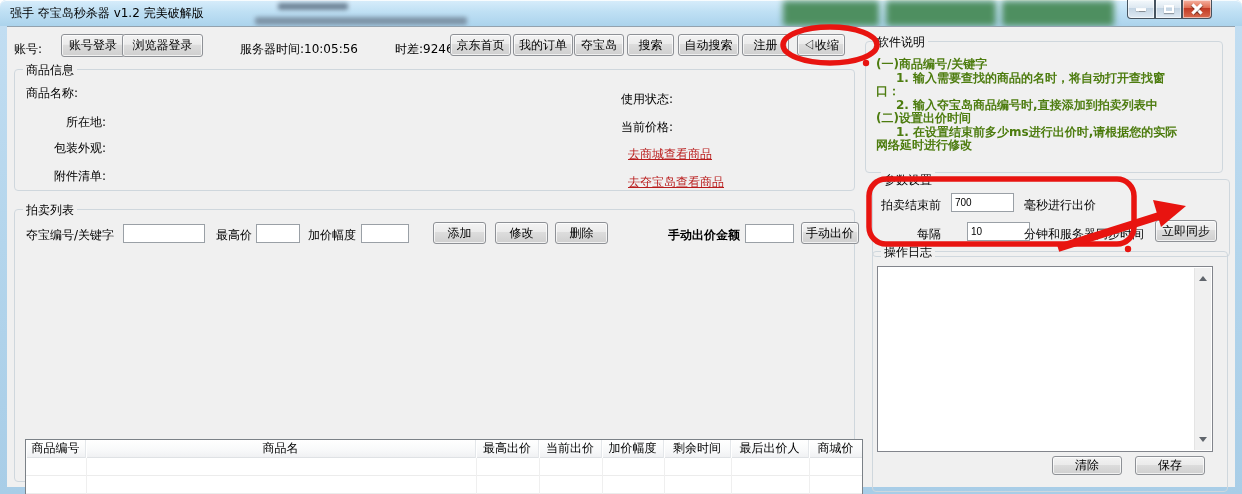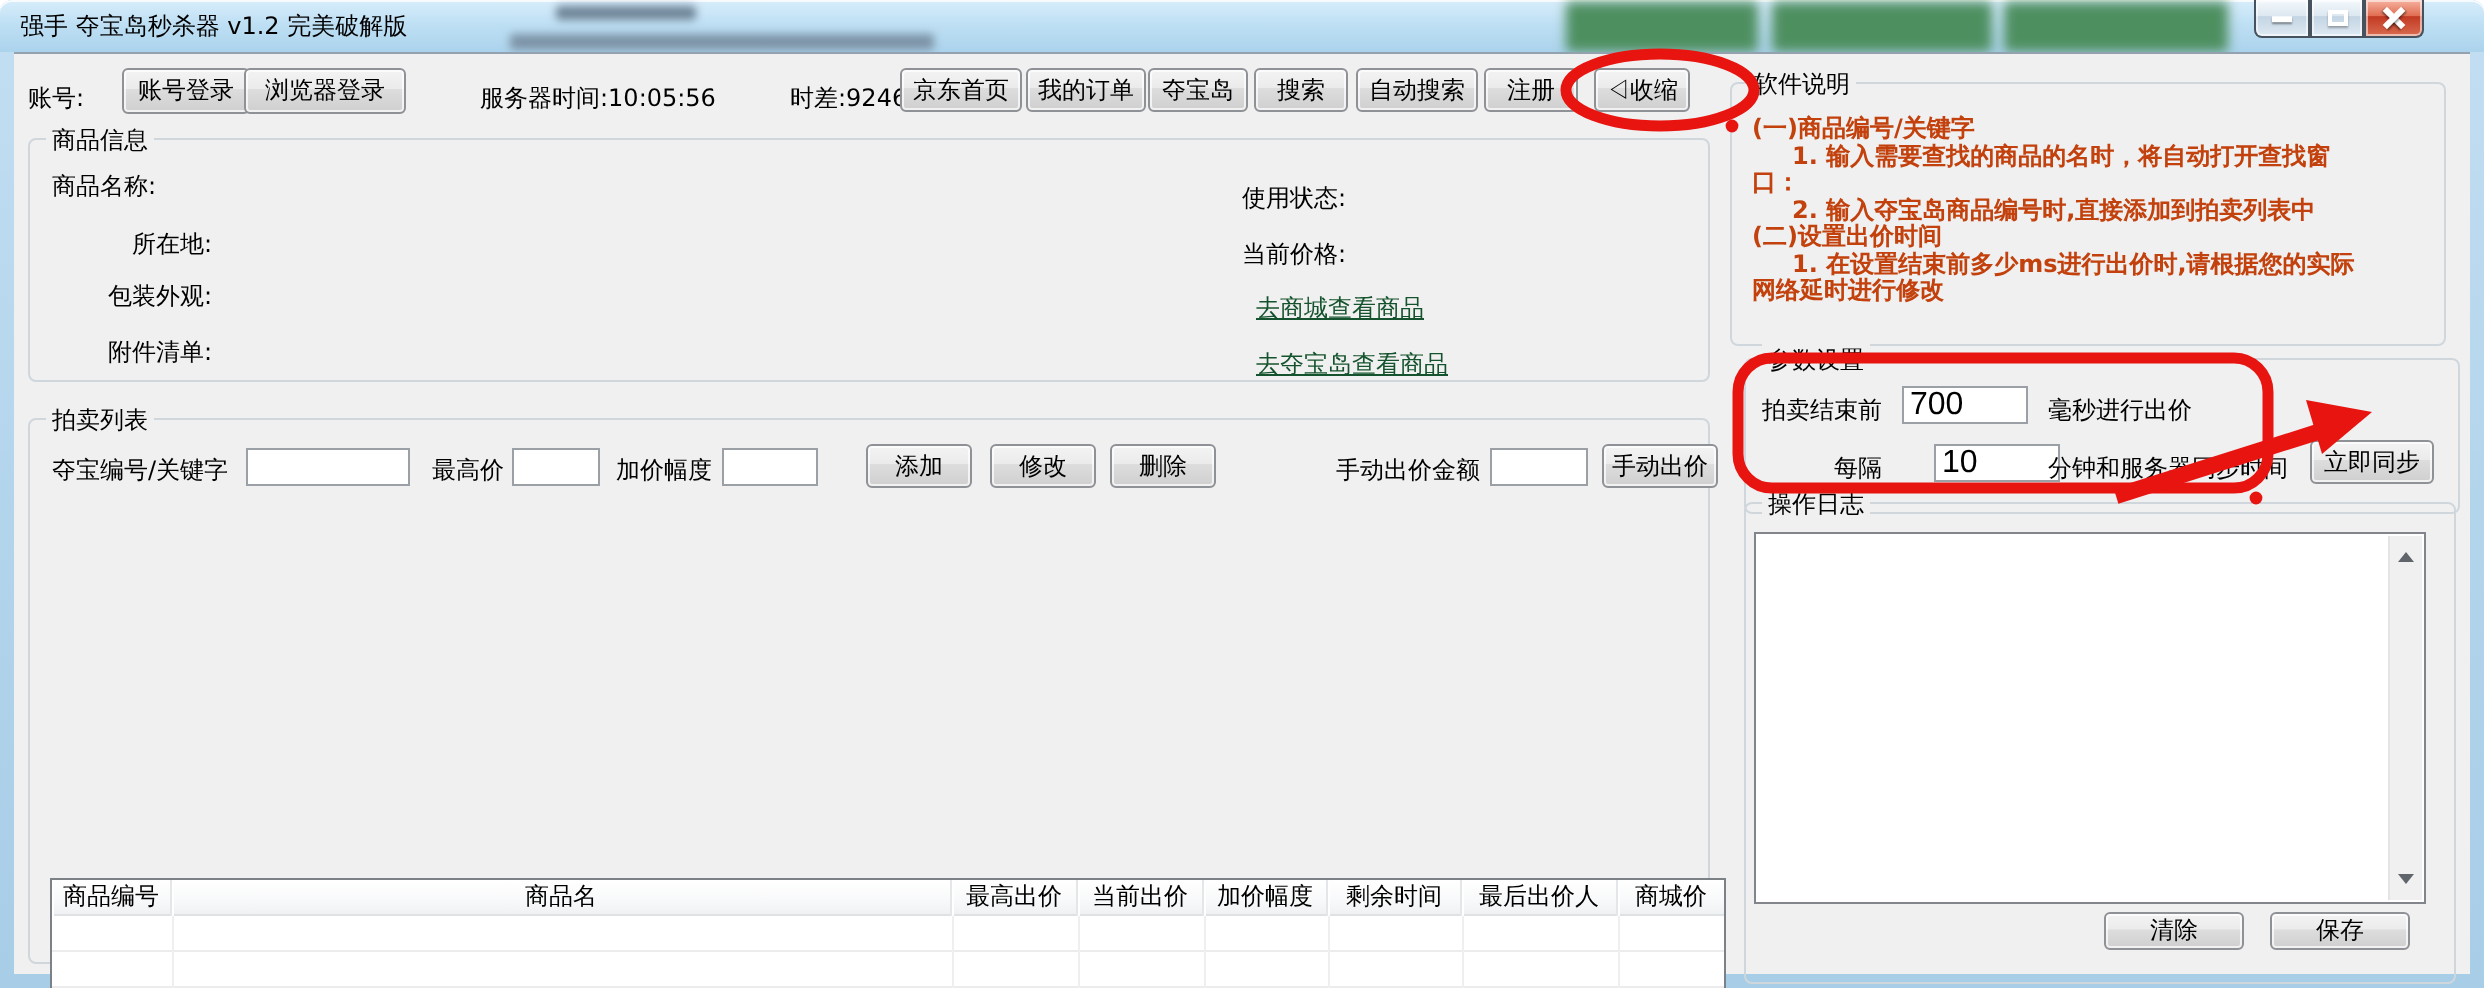--- a/index.html
+++ b/index.html
@@ -31,37 +31,37 @@
   .glyph-x1{transform:translate(-50%,-50%) rotate(45deg);}
   .glyph-x2{transform:translate(-50%,-50%) rotate(-45deg);}
   
   .client{position:absolute;left:7px;top:26px;width:1228px;height:461px;background:#f0f0f0;
     border-top:1px solid #93a2ae;}
   
   .btn{position:absolute;display:flex;align-items:center;justify-content:center;
     background:linear-gradient(180deg,#f3f3f3 0%,#ebebeb 45%,#dddddd 46%,#cfcfcf 100%);
     border:1px solid #8e9196;border-radius:3px;box-shadow:inset 0 0 0 1px rgba(255,255,255,.7);
     font-size:12px;color:#000;cursor:pointer;padding:0;}
-  .tb{position:absolute;border:1px solid #9aa0a6;background:#fff;font-size:16px;padding:1px 3px;}
+  .tb{position:absolute;border:1px solid #9aa0a6;background:#fff;font-size:10px;padding:1px 3px;}
   .lbl{position:absolute;white-space:nowrap;}
-  .link{position:absolute;color:#14532d;text-decoration:underline;cursor:pointer;white-space:nowrap;}
+  .link{position:absolute;color:#b91c1c;text-decoration:underline;cursor:pointer;white-space:nowrap;}
   .groupbox{position:absolute;border:1px solid #cfd7dd;border-radius:4px;}
   .gb-label{position:absolute;top:-8px;left:8px;background:#f0f0f0;padding:0 3px;white-space:nowrap;}
   
   .grid{position:absolute;left:10px;top:229px;width:838px;height:222px;border:1px solid #7b8187;background:#fff;overflow:hidden;}
   .grid-head{position:absolute;left:0;top:0;width:836px;height:18px;display:flex;
     background:linear-gradient(180deg,#ffffff 0%,#f8f9fa 60%,#f0f1f3 100%);border-bottom:1px solid #dfe2e5;}
   .grid-head span{display:block;height:18px;line-height:17px;text-align:center;border-right:1px solid #e4e7ea;box-shadow:inset 1px 0 0 #fff;}
   .tc0{width:60px;}.tc1{width:390px;}.tc2{width:63px;}.tc3{width:63px;}.tc4{width:62px;}
   .tc5{width:67px;}.tc6{width:78px;}.tc7{width:53px;border-right:none!important;}
   .grid-body{position:absolute;left:0;top:18px;width:836px;height:204px;
     background:repeating-linear-gradient(180deg,#ffffff 0px,#ffffff 17px,#ececec 17px,#ececec 18px);}
   .colsep{position:absolute;top:0;width:1px;height:204px;background:#efefef;}
   
-  .note{position:absolute;left:10px;top:16px;width:312px;color:#c2410c;font-weight:bold;line-height:13.5px;font-size:12px;}
+  .note{position:absolute;left:10px;top:16px;width:312px;color:#4d7c0f;font-weight:bold;line-height:13.5px;font-size:12px;}
   .note p{margin:0;}
   .note p.sub{text-indent:20px;}
   
   .log-area{position:absolute;background:#fff;border:1px solid #82858c;}
   .sb{position:absolute;right:1px;top:1px;width:17px;bottom:1px;background:#f0f0f0;border-left:1px solid #e4e4e4;cursor:pointer;}
   .tri-up{position:absolute;left:4px;top:8px;width:0;height:0;border-left:4px solid transparent;border-right:4px solid transparent;border-bottom:5px solid #60656c;}
   .tri-down{position:absolute;left:4px;bottom:8px;width:0;height:0;border-left:4px solid transparent;border-right:4px solid transparent;border-top:5px solid #60656c;}
   
   #overlay{position:absolute;left:0;top:0;width:1242px;height:494px;pointer-events:none;}
 </style>
@@ -122,21 +122,21 @@
 
       <span class="lbl" style="left:11px;top:17px;">夺宝编号/关键字</span>
       <input class="tb" style="left: 108px; top: 14px; width: 82px; height: 19px;" value="">
       <span class="lbl" style="left:201px;top:17px;">最高价</span>
       <input class="tb" style="left: 241px; top: 14px; width: 44px; height: 19px;" value="">
       <span class="lbl" style="left:293px;top:17px;">加价幅度</span>
       <input class="tb" style="left: 346px; top: 14px; width: 48px; height: 19px;" value="">
       <button class="btn" style="left:418px;top:12px;width:53px;height:22px;">添加</button>
       <button class="btn" style="left:480px;top:12px;width:53px;height:22px;">修改</button>
       <button class="btn" style="left:540px;top:12px;width:53px;height:22px;">删除</button>
-      <span class="lbl" style="left:653px;top:17px;">手动出价金额</span>
+      <span class="lbl" style="left:653px;top:17px;font-weight:bold;">手动出价金额</span>
       <input class="tb" style="left: 730px; top: 14px; width: 49px; height: 19px;" value="">
       <button class="btn" style="left:786px;top:12px;width:58px;height:22px;">手动出价</button>
 
       <div class="grid">
         <div class="grid-head">
           <span class="tc0">商品编号</span>
           <span class="tc1">商品名</span>
           <span class="tc2">最高出价</span>
           <span class="tc3">当前出价</span>
           <span class="tc4">加价幅度</span>

